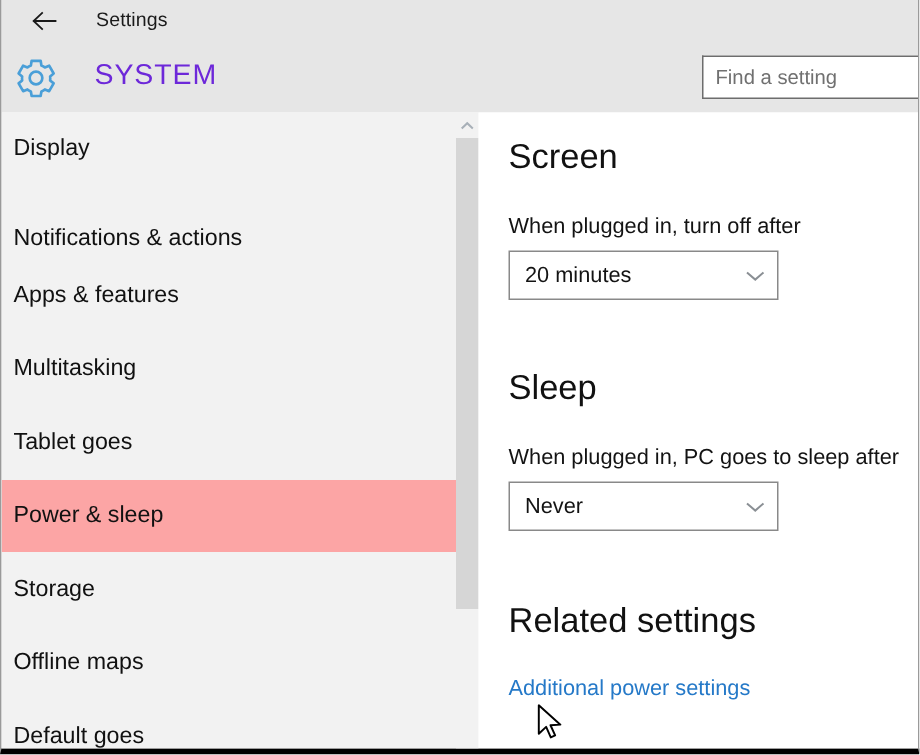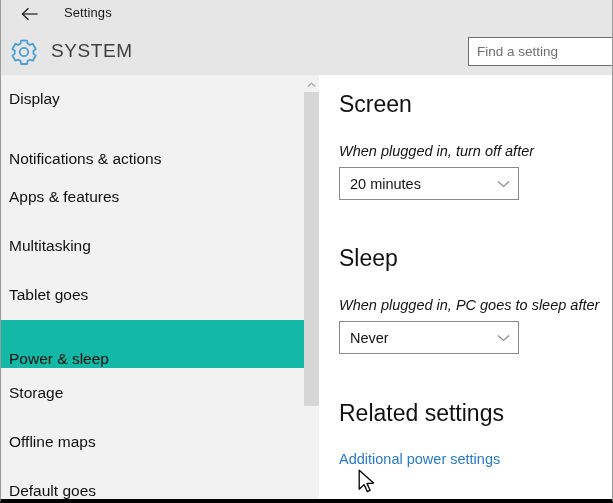--- a/index.html
+++ b/index.html
@@ -62,23 +62,23 @@
     height: 47px;
     background: #e6e6e6;
   }
   #gear-icon {
     position: absolute;
     left: 8px; top: 9px;
     width: 30px; height: 30px;
   }
   #header-title {
     position: absolute;
-    left: 50px; top: 12px;
+    left: 62px; top: 12px;
     font-size: 19px;
-    color: #404040;
+    color: #6d28d9;
     letter-spacing: 0.6px;
     white-space: nowrap;
   }
   #search-box {
     position: absolute;
     left: 467px; top: 9px;
     width: 146px; height: 29px;
     box-sizing: border-box;
     background: #ffffff;
     border: 1px solid #6d6d6d;
@@ -117,21 +117,21 @@
     align-items: center;
     cursor: pointer;
     box-sizing: border-box;
   }
   .nav-item .nav-label {
     padding-left: 8px;
     font-size: 15.5px;
     color: #111111;
     white-space: nowrap;
   }
-  .nav-item.selected { background: #14b8a6; align-items: flex-end; }
+  .nav-item.selected { background: #fca5a5; }
 
   
   #scrollbar {
     position: absolute;
     left: 303px; top: 75px;
     width: 15px;
     height: 424px;
     background: #f2f2f2;
     cursor: pointer;
   }
@@ -170,21 +170,20 @@
     color: #111111;
     white-space: nowrap;
     margin: 0;
   }
   .field-label {
     position: absolute;
     left: 20px;
     font-size: 14.5px;
     color: #131313;
     white-space: nowrap;
-    font-style: italic;
   }
   .combo {
     position: absolute;
     left: 20px;
     width: 180px;
     height: 33px;
     box-sizing: border-box;
     background: #ffffff;
     border: 1px solid #898989;
     display: flex;

